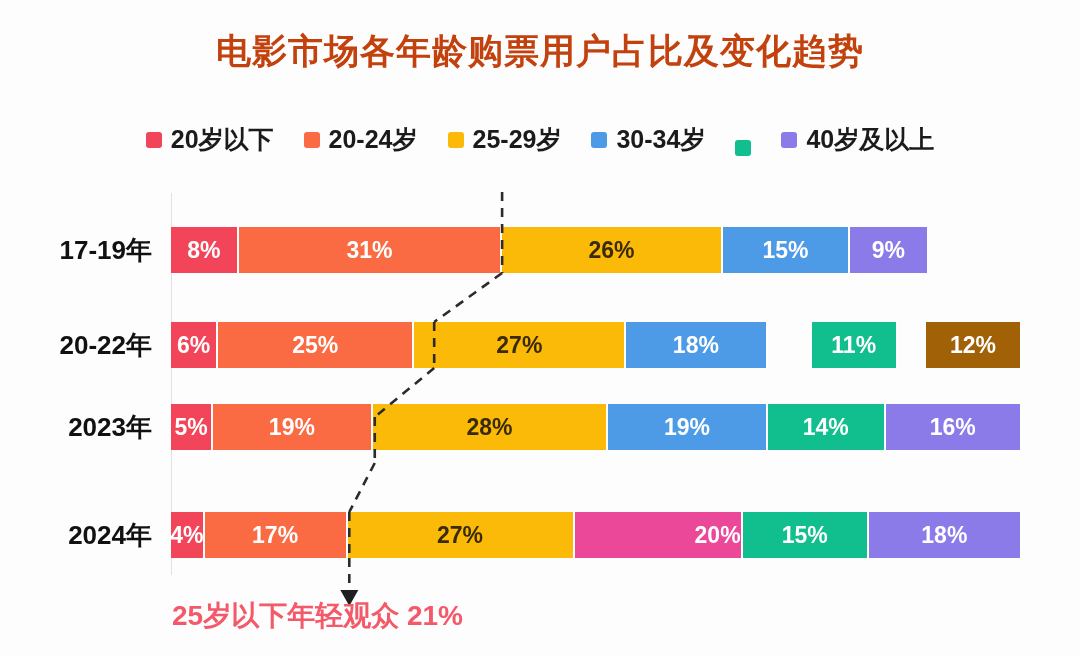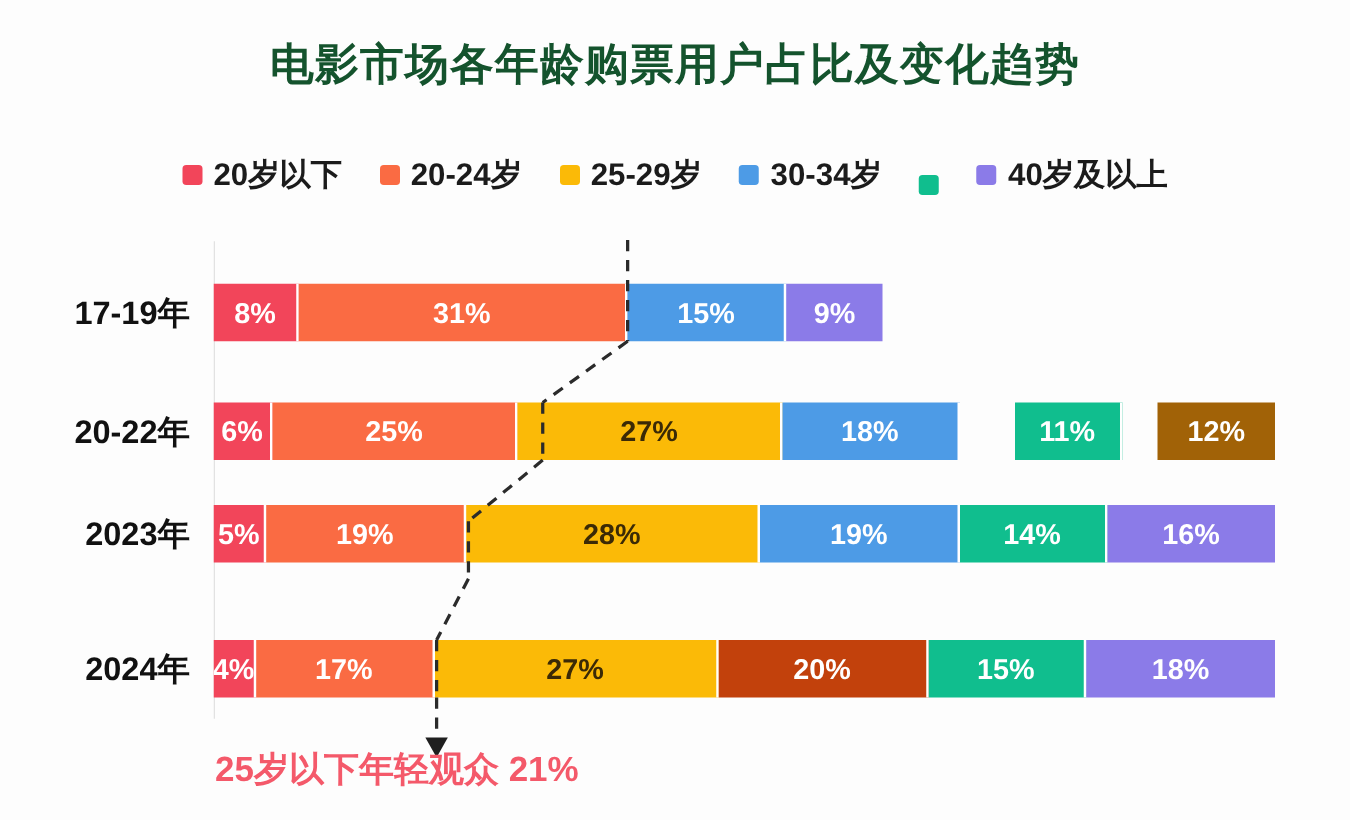--- a/index.html
+++ b/index.html
@@ -18,21 +18,21 @@
 
   
   #chart-title {
     position: absolute;
     left: 0;
     top: 28px;
     width: 1080px;
     text-align: center;
     font-size: 35px;
     font-weight: bold;
-    color: #14532d;
+    color: #c2410c;
     letter-spacing: 1px;
     white-space: nowrap;
   }
 
   
   #legend {
     position: absolute;
     left: 0;
     top: 123px;
     width: 1080px;
@@ -181,20 +181,23 @@
     <div id="axis-line"></div>
   <div class="row" style="top: 42px;">
         <div class="row-label">17-19年</div>
         <div class="bar">
           <div class="seg" style="background: rgb(242, 69, 90); width: 8%;">
             <span class="seg-label">8%</span>
           </div>
           <div class="seg" style="background: rgb(250, 107, 67); width: 31%;">
             <span class="seg-label">31%</span>
           </div>
+          <div class="seg dark" style="background: rgb(251, 186, 7); width: 26%;">
+            <span class="seg-label">26%</span>
+          </div>
           <div class="seg" style="background: rgb(77, 155, 230); width: 15%;">
             <span class="seg-label">15%</span>
           </div>
           <div class="seg" style="background: rgb(139, 123, 232); width: 9%;">
             <span class="seg-label">9%</span>
           </div>
         </div>
       </div>
       <div class="row" style="top: 137px;">
         <div class="row-label">20-22年</div>
@@ -247,21 +250,21 @@
         <div class="bar">
           <div class="seg" style="background: rgb(242, 69, 90); width: 4%;">
             <span class="seg-label">4%</span>
           </div>
           <div class="seg" style="background: rgb(250, 107, 67); width: 17%;">
             <span class="seg-label">17%</span>
           </div>
           <div class="seg dark" style="background: rgb(251, 186, 7); width: 27%;">
             <span class="seg-label">27%</span>
           </div>
-          <div class="seg" style="background: #c2410c; width: 20%;">
+          <div class="seg" style="background: #ec4899; width: 20%; justify-content: flex-end;">
             <span class="seg-label">20%</span>
           </div>
           <div class="seg" style="background: rgb(16, 190, 142); width: 15%;">
             <span class="seg-label">15%</span>
           </div>
           <div class="seg" style="background: rgb(139, 123, 232); width: 18%;">
             <span class="seg-label">18%</span>
           </div>
         </div>
       </div>

